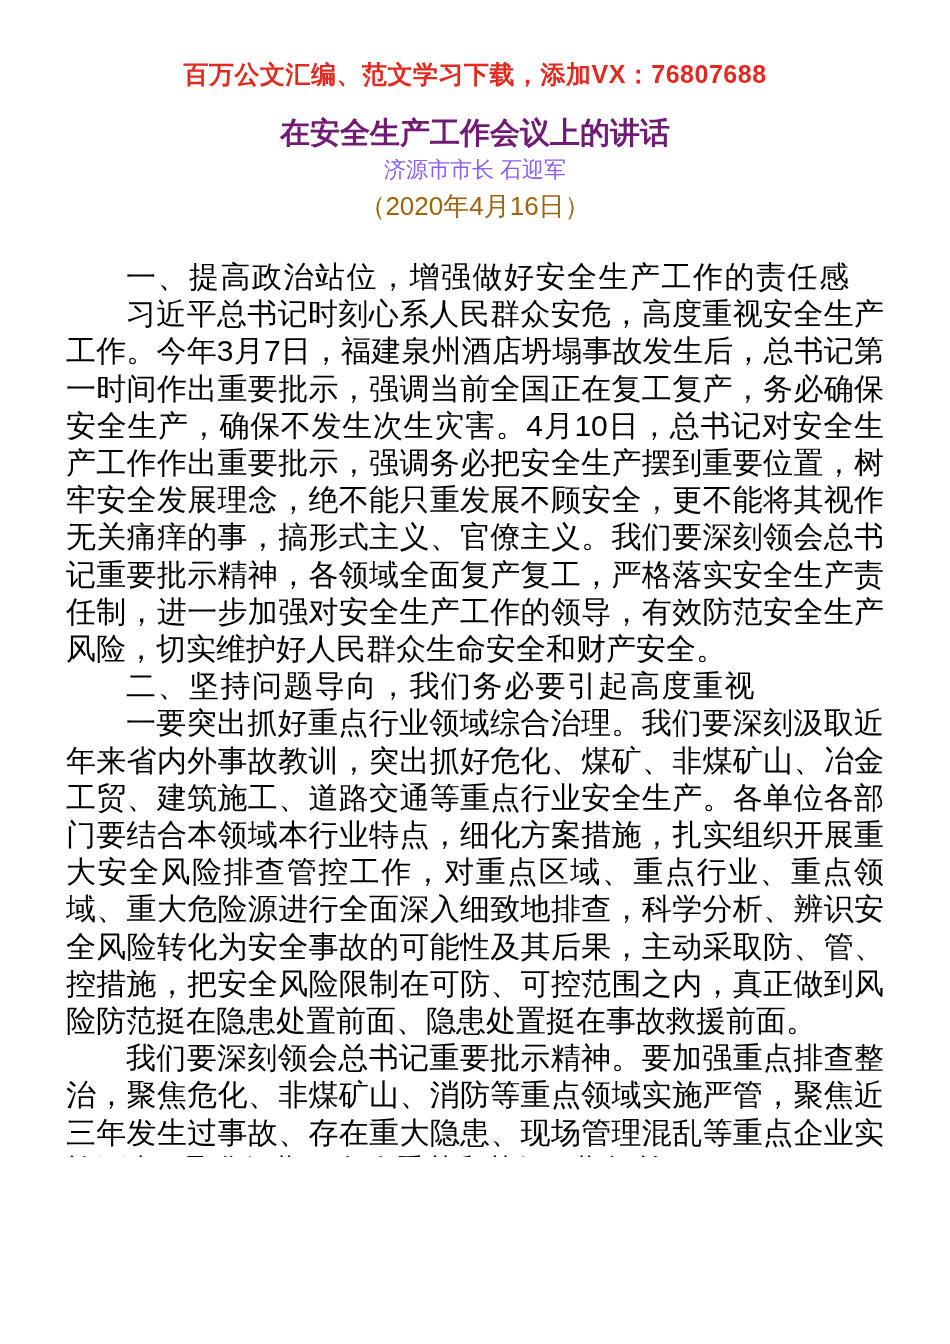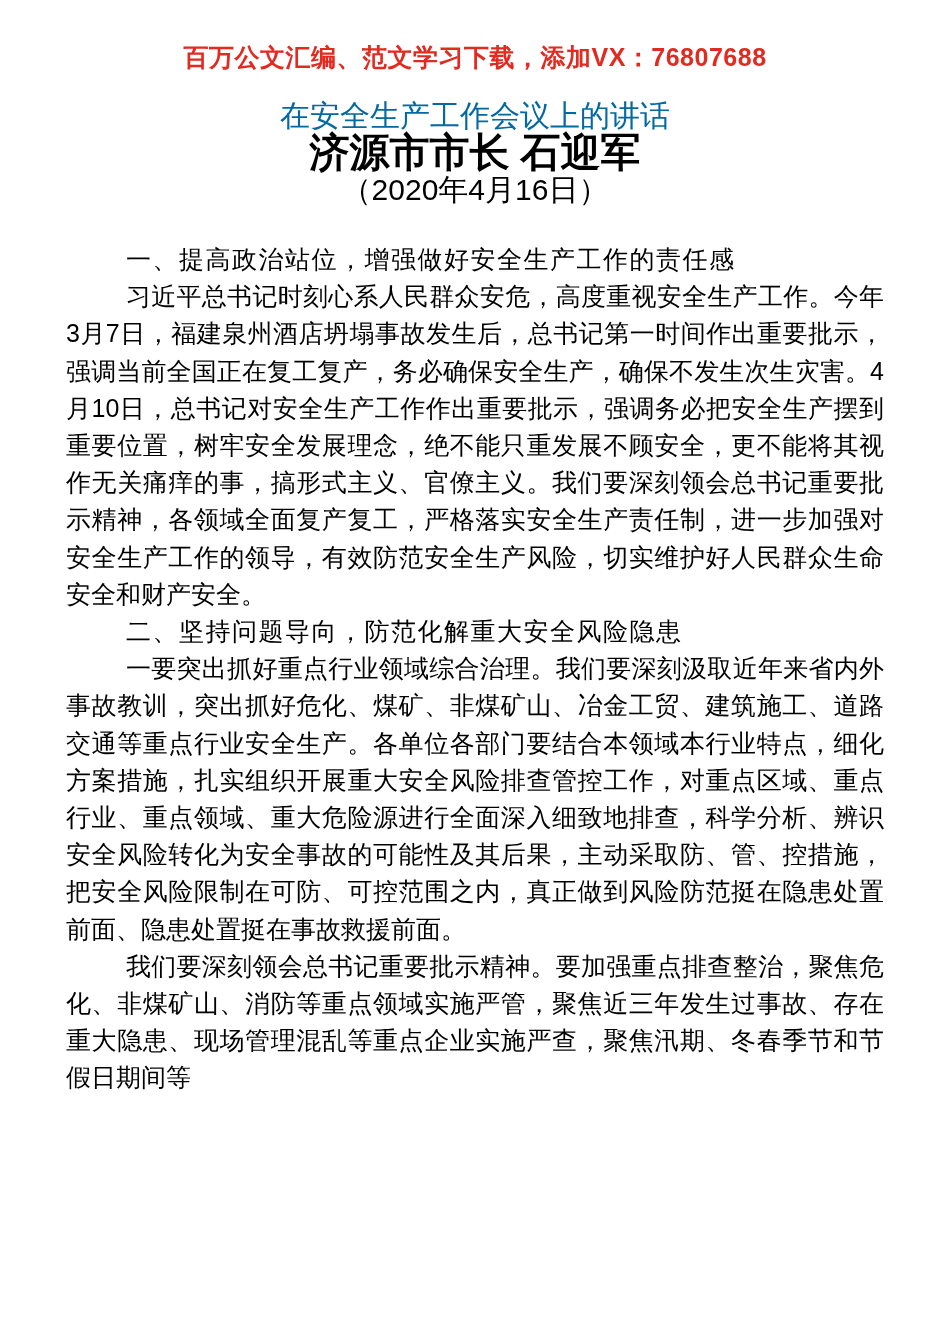--- a/index.html
+++ b/index.html
@@ -9,21 +9,21 @@
     background: #ffffff;
   }
   body {
     font-family: "Liberation Sans", "DejaVu Sans", sans-serif;
     -webkit-font-smoothing: antialiased;
   }
   .page {
     position: relative;
     width: 950px;
     height: 1140px;
-    margin: 0 auto;
+    margin: 17px auto;
     background: #ffffff;
     overflow: hidden;
     box-sizing: border-box;
   }
 
   
   .promo-header {
     position: absolute;
     top: 42px;
     left: 0;
@@ -40,47 +40,47 @@
   
   .title-block {
     position: absolute;
     top: 97px;
     left: 0;
     width: 950px;
     text-align: center;
   }
   .doc-title {
     font-size: 30px;
-    font-weight: 400;
+    font-weight: 700;
     line-height: 37px;
-    color: #0369a1;
+    color: #701a75;
     letter-spacing: 0px;
   }
   .doc-subtitle {
-    font-size: 40px;
-    font-weight: 700;
+    font-size: 22px;
+    font-weight: 400;
     line-height: 37px;
-    color: #000000;
+    color: #8b5cf6;
   }
   .doc-date {
-    font-size: 30px;
+    font-size: 26px;
     font-weight: 400;
     line-height: 37px;
-    color: #000000;
+    color: #a16207;
   }
 
   
   .body-area {
     position: absolute;
     top: 241px;
     left: 66px;
     width: 818px;
   }
   .para {
-    font-size: 25px;
+    font-size: 30px;
     line-height: 37.2px;
     color: #000000;
     text-align: justify;
     text-justify: inter-ideograph;
     text-indent: 60px;
     margin: 0;
     font-weight: 400;
     letter-spacing: 0px;
   }
   .para.heading {
@@ -115,20 +115,20 @@
   <div class="title-block">
     <div class="doc-title">在安全生产工作会议上的讲话</div>
     <div class="doc-subtitle">济源市市长  石迎军</div>
     <div class="doc-date">（2020年4月16日）</div>
   </div>
 
   <div class="body-area">
 
   <p class="para heading">一、提高政治站位，增强做好安全生产工作的责任感</p>
       <p class="para">习近平总书记时刻心系人民群众安危，高度重视安全生产工作。今年3月7日，福建泉州酒店坍塌事故发生后，总书记第一时间作出重要批示，强调当前全国正在复工复产，务必确保安全生产，确保不发生次生灾害。4月10日，总书记对安全生产工作作出重要批示，强调务必把安全生产摆到重要位置，树牢安全发展理念，绝不能只重发展不顾安全，更不能将其视作无关痛痒的事，搞形式主义、官僚主义。我们要深刻领会总书记重要批示精神，各领域全面复产复工，严格落实安全生产责任制，进一步加强对安全生产工作的领导，有效防范安全生产风险，切实维护好人民群众生命安全和财产安全。</p>
-      <p class="para heading">二、坚持问题导向，防范化解重大安全风险隐患</p>
+      <p class="para heading">二、坚持问题导向，我们务必要引起高度重视</p>
       <p class="para"><span class="lead">一要突出抓好重点行业领域综合治理。</span><span>我们要深刻汲取近年来省内外事故教训，突出抓好危化、煤矿、非煤矿山、冶金工贸、建筑施工、道路交通等重点行业安全生产。各单位各部门要结合本领域本行业特点，细化方案措施，扎实组织开展重大安全风险排查管控工作，对重点区域、重点行业、重点领域、重大危险源进行全面深入细致地排查，科学分析、辨识安全风险转化为安全事故的可能性及其后果，主动采取防、管、控措施，把安全风险限制在可防、可控范围之内，真正做到风险防范挺在隐患处置前面、隐患处置挺在事故救援前面。</span></p>
       <p class="para"><span class="lead">我们要深刻领会总书记重要批示精神。</span><span>要加强重点排查整治，聚焦危化、非煤矿山、消防等重点领域实施严管，聚焦近三年发生过事故、存在重大隐患、现场管理混乱等重点企业实施严查，聚焦汛期、冬春季节和节假日期间等</span></p>
     </div>
 
   <div class="page-footer">— 1 —</div>
 
 </div>
 
 </body></html>

